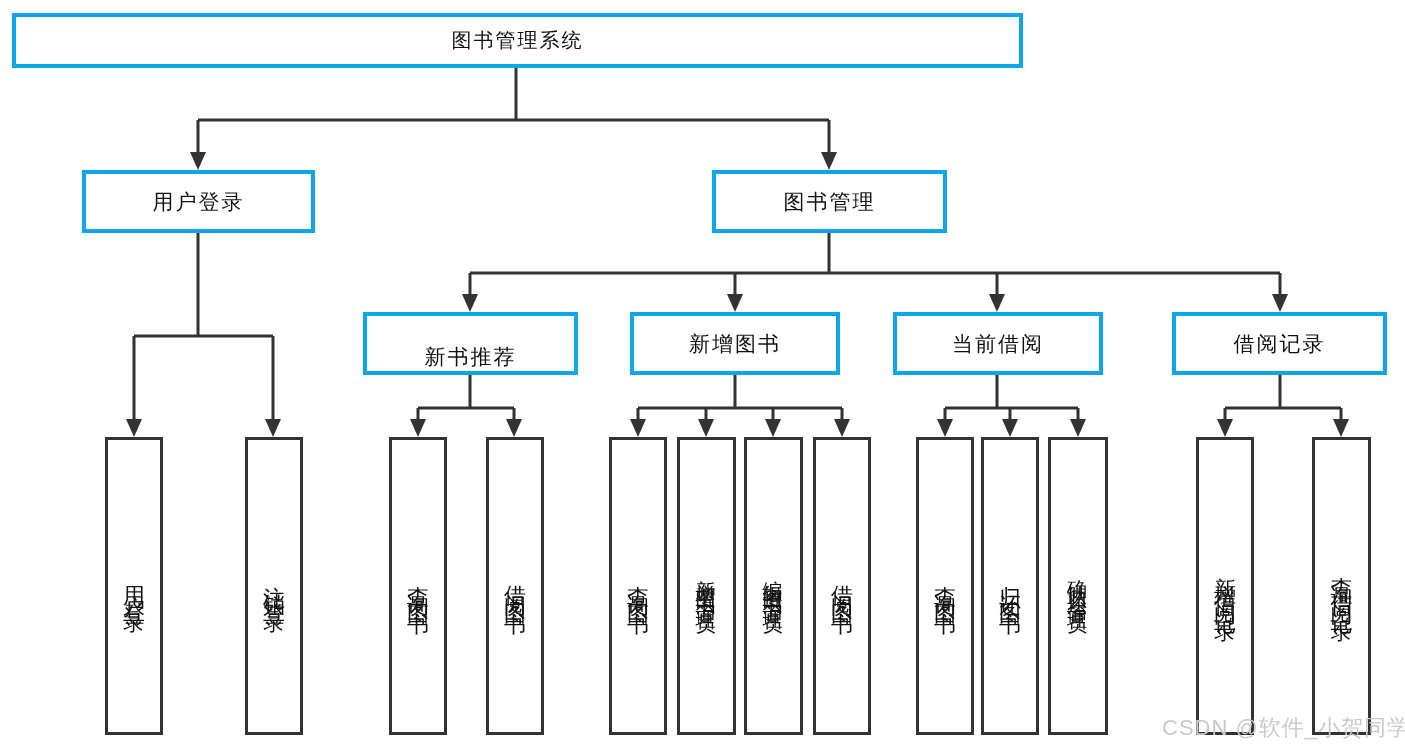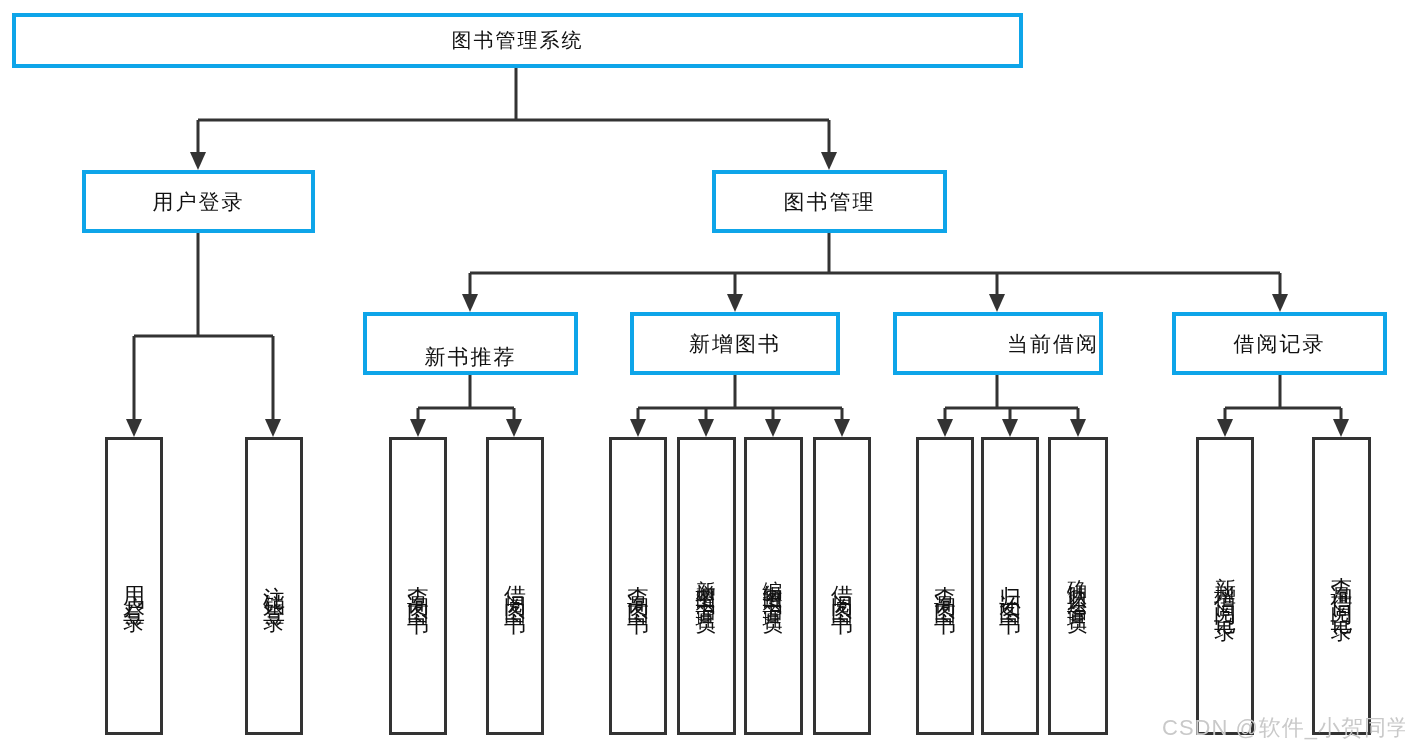--- a/index.html
+++ b/index.html
@@ -120,21 +120,21 @@
   <div class="box lvl" style="left:712px; top:170px; width:235px;">
     <span>图书管理</span>
   </div>
 
   <div class="box lvl" style="left:363px; top:312px; width:215px;align-items:flex-end;">
     <span>新书推荐</span>
   </div>
   <div class="box lvl" style="left:630px; top:312px; width:210px;">
     <span>新增图书</span>
   </div>
-  <div class="box lvl" style="left:893px; top:312px; width:210px;justify-content:flex-end;">
+  <div class="box lvl" style="left:893px; top:312px; width:210px;">
     <span>当前借阅</span>
   </div>
   <div class="box lvl" style="left:1172px; top:312px; width:215px;">
     <span>借阅记录</span>
   </div>
 
   <div class="leaf" style="left:105px;">
     <span class="vtext">用户登录</span>
   </div>
   <div class="leaf" style="left:245px;">

